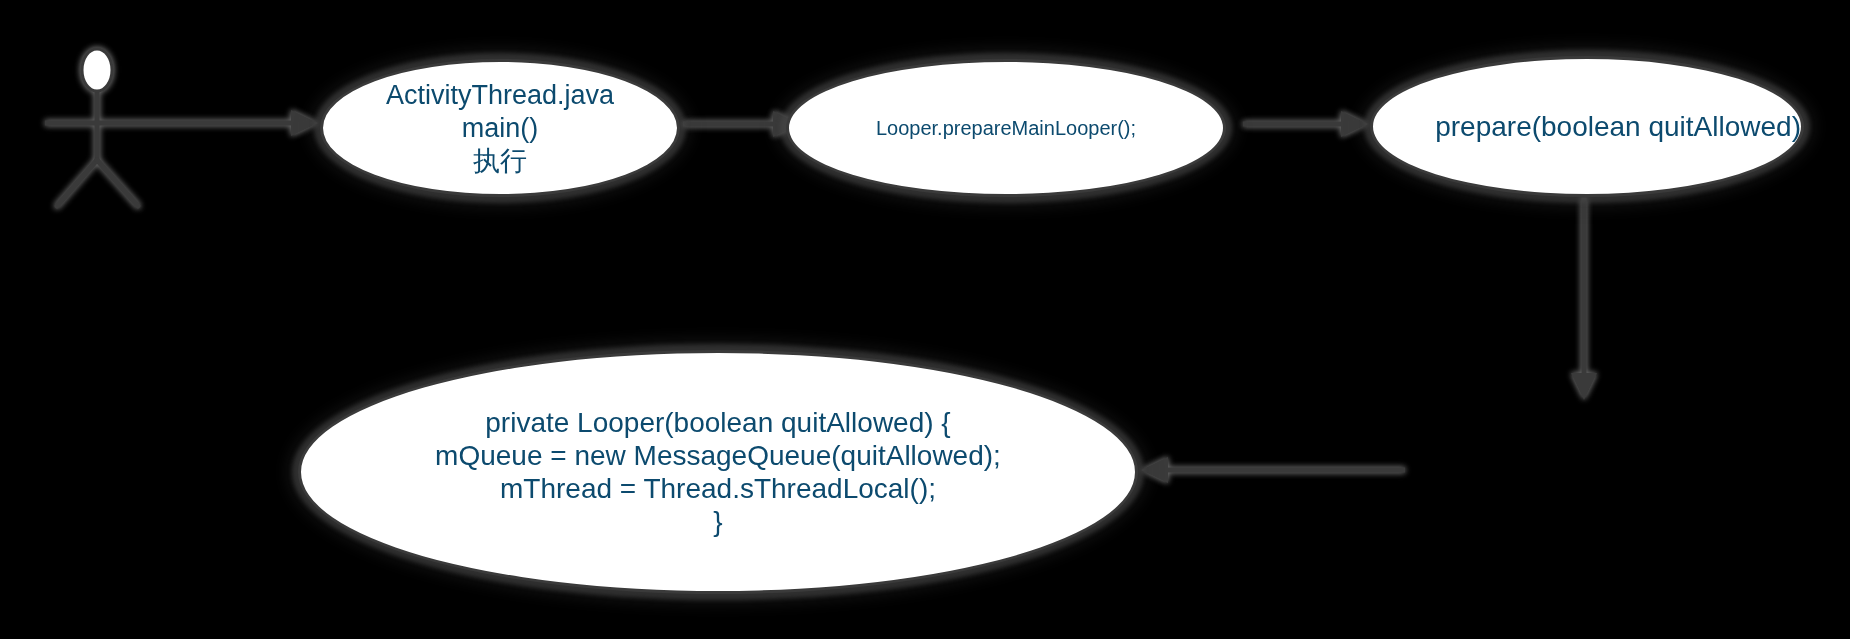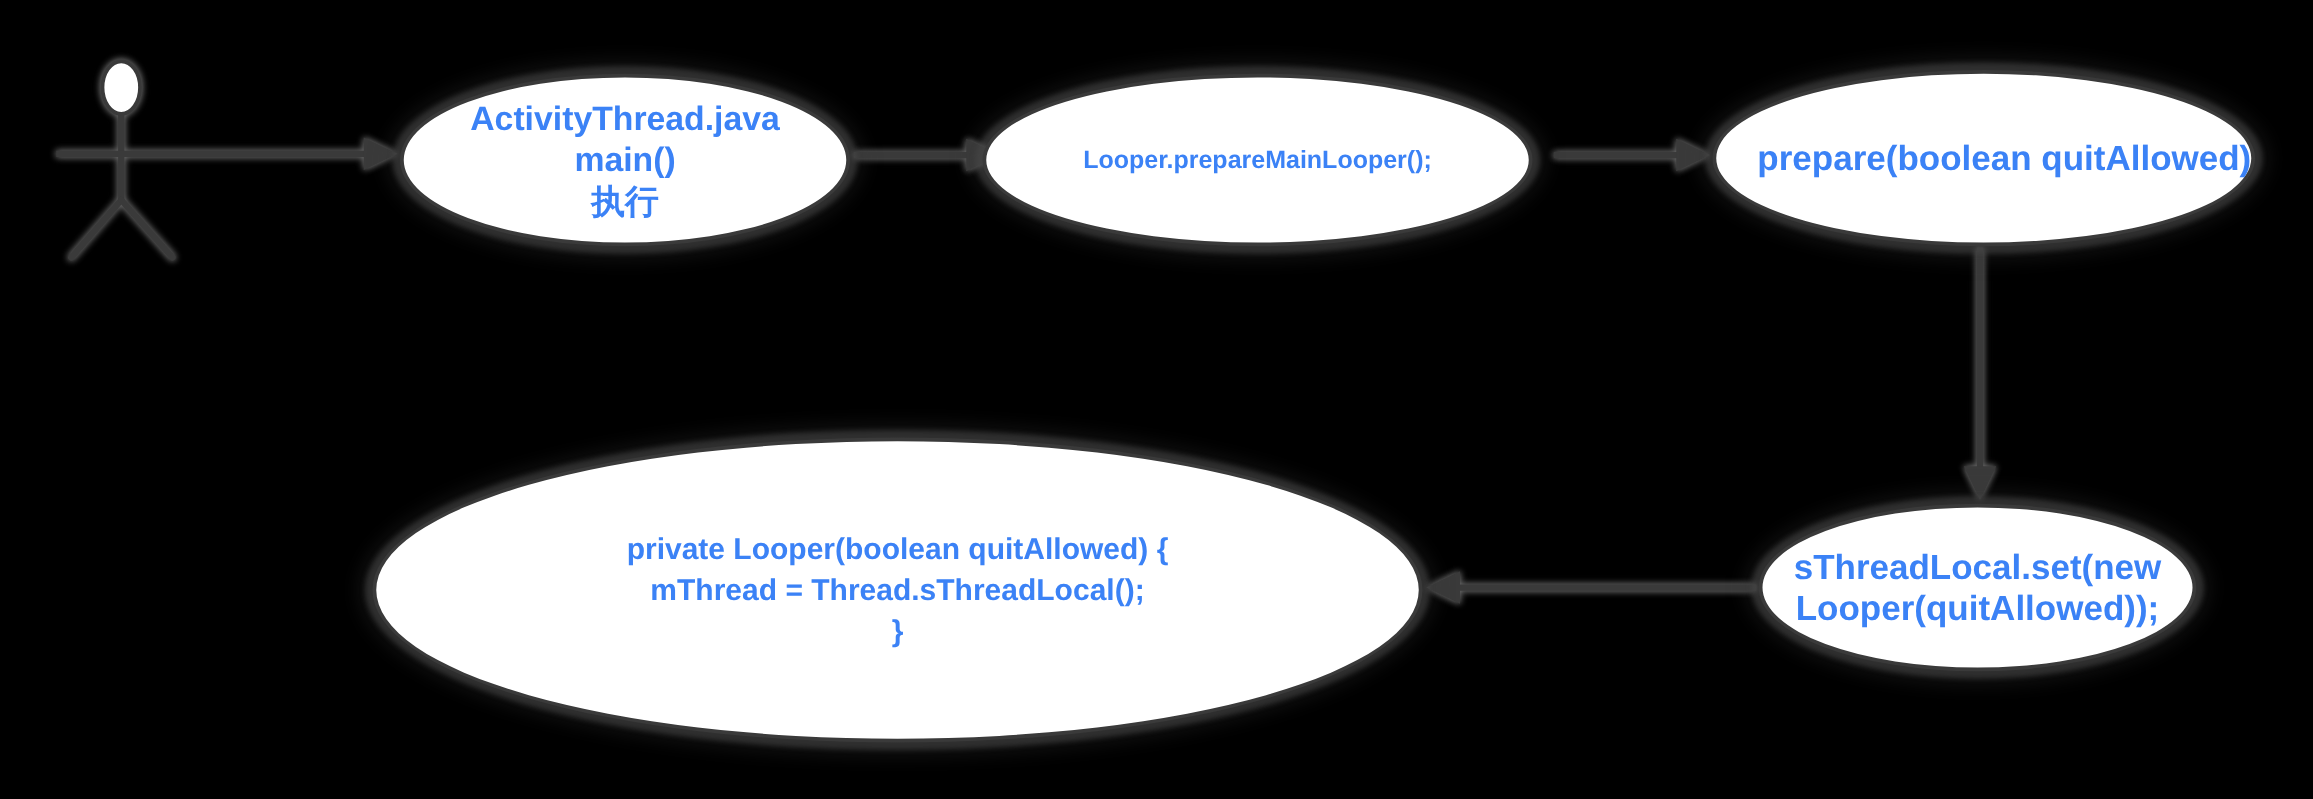--- a/index.html
+++ b/index.html
@@ -42,34 +42,33 @@
     position: absolute;
     background: #ffffff;
     border: 3px solid #3a3a3a;
     border-radius: 50%;
     box-sizing: border-box;
     display: flex;
     flex-direction: column;
     align-items: center;
     justify-content: center;
     text-align: center;
-    color: #3b82f6;
+    color: #0c4a6e;
     box-shadow: 0 0 4px 6px rgba(72,72,72,0.55), 0 0 16px 10px rgba(58,58,58,0.35);
-    font-weight: bold;
   }
   .node span {
     display: block;
     line-height: 33px;
     white-space: nowrap;
   }
   .n1 { left: 320px; top: 59px;  width: 360px; height: 138px; font-size: 27px; }
   .n2 { left: 786px; top: 59px;  width: 440px; height: 138px; font-size: 20px; }
   .n3 { left: 1370px; top: 56px; width: 434px; height: 141px; font-size: 28px; align-items: flex-end; }
   .n4 { left: 1407px; top: 403px; width: 350px; height: 134px; font-size: 28px; }
-  .n5 { left: 298px; top: 350px; width: 840px; height: 244px; font-size: 24px; }
+  .n5 { left: 298px; top: 350px; width: 840px; height: 244px; font-size: 28px; }
 </style>
 </head>
 <body>
 
 <div class="canvas">
 
   <svg class="links" width="1850" height="639" viewBox="0 0 1850 639">
 
     <g>
       <line class="actor-line" x1="97" y1="91" x2="97" y2="160"></line>
@@ -111,24 +110,21 @@
   </div>
 
   <div class="node n2">
     <span>Looper.prepareMainLooper();</span>
   </div>
 
   <div class="node n3">
     <span>prepare(boolean quitAllowed)</span>
   </div>
 
-  <div class="node n4">
-    <span>sThreadLocal.set(new</span>
-    <span>Looper(quitAllowed));</span>
-  </div>
 
   <div class="node n5">
     <span>private Looper(boolean quitAllowed) {</span>
+    <span>mQueue = new MessageQueue(quitAllowed);</span>
     <span>mThread = Thread.sThreadLocal();</span>
     <span>}</span>
   </div>
 
 </div>
 
 </body></html>

